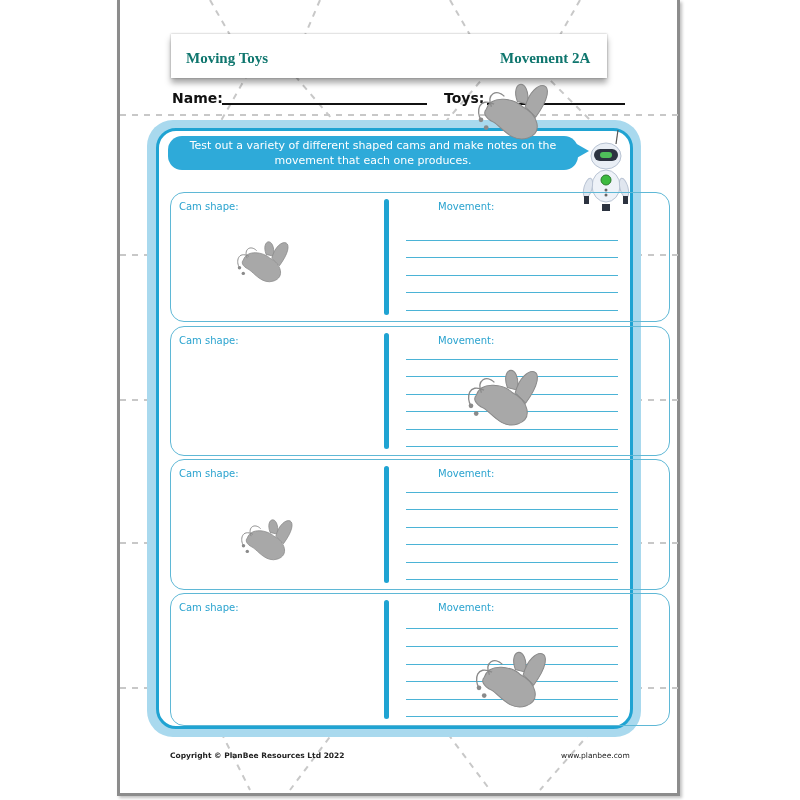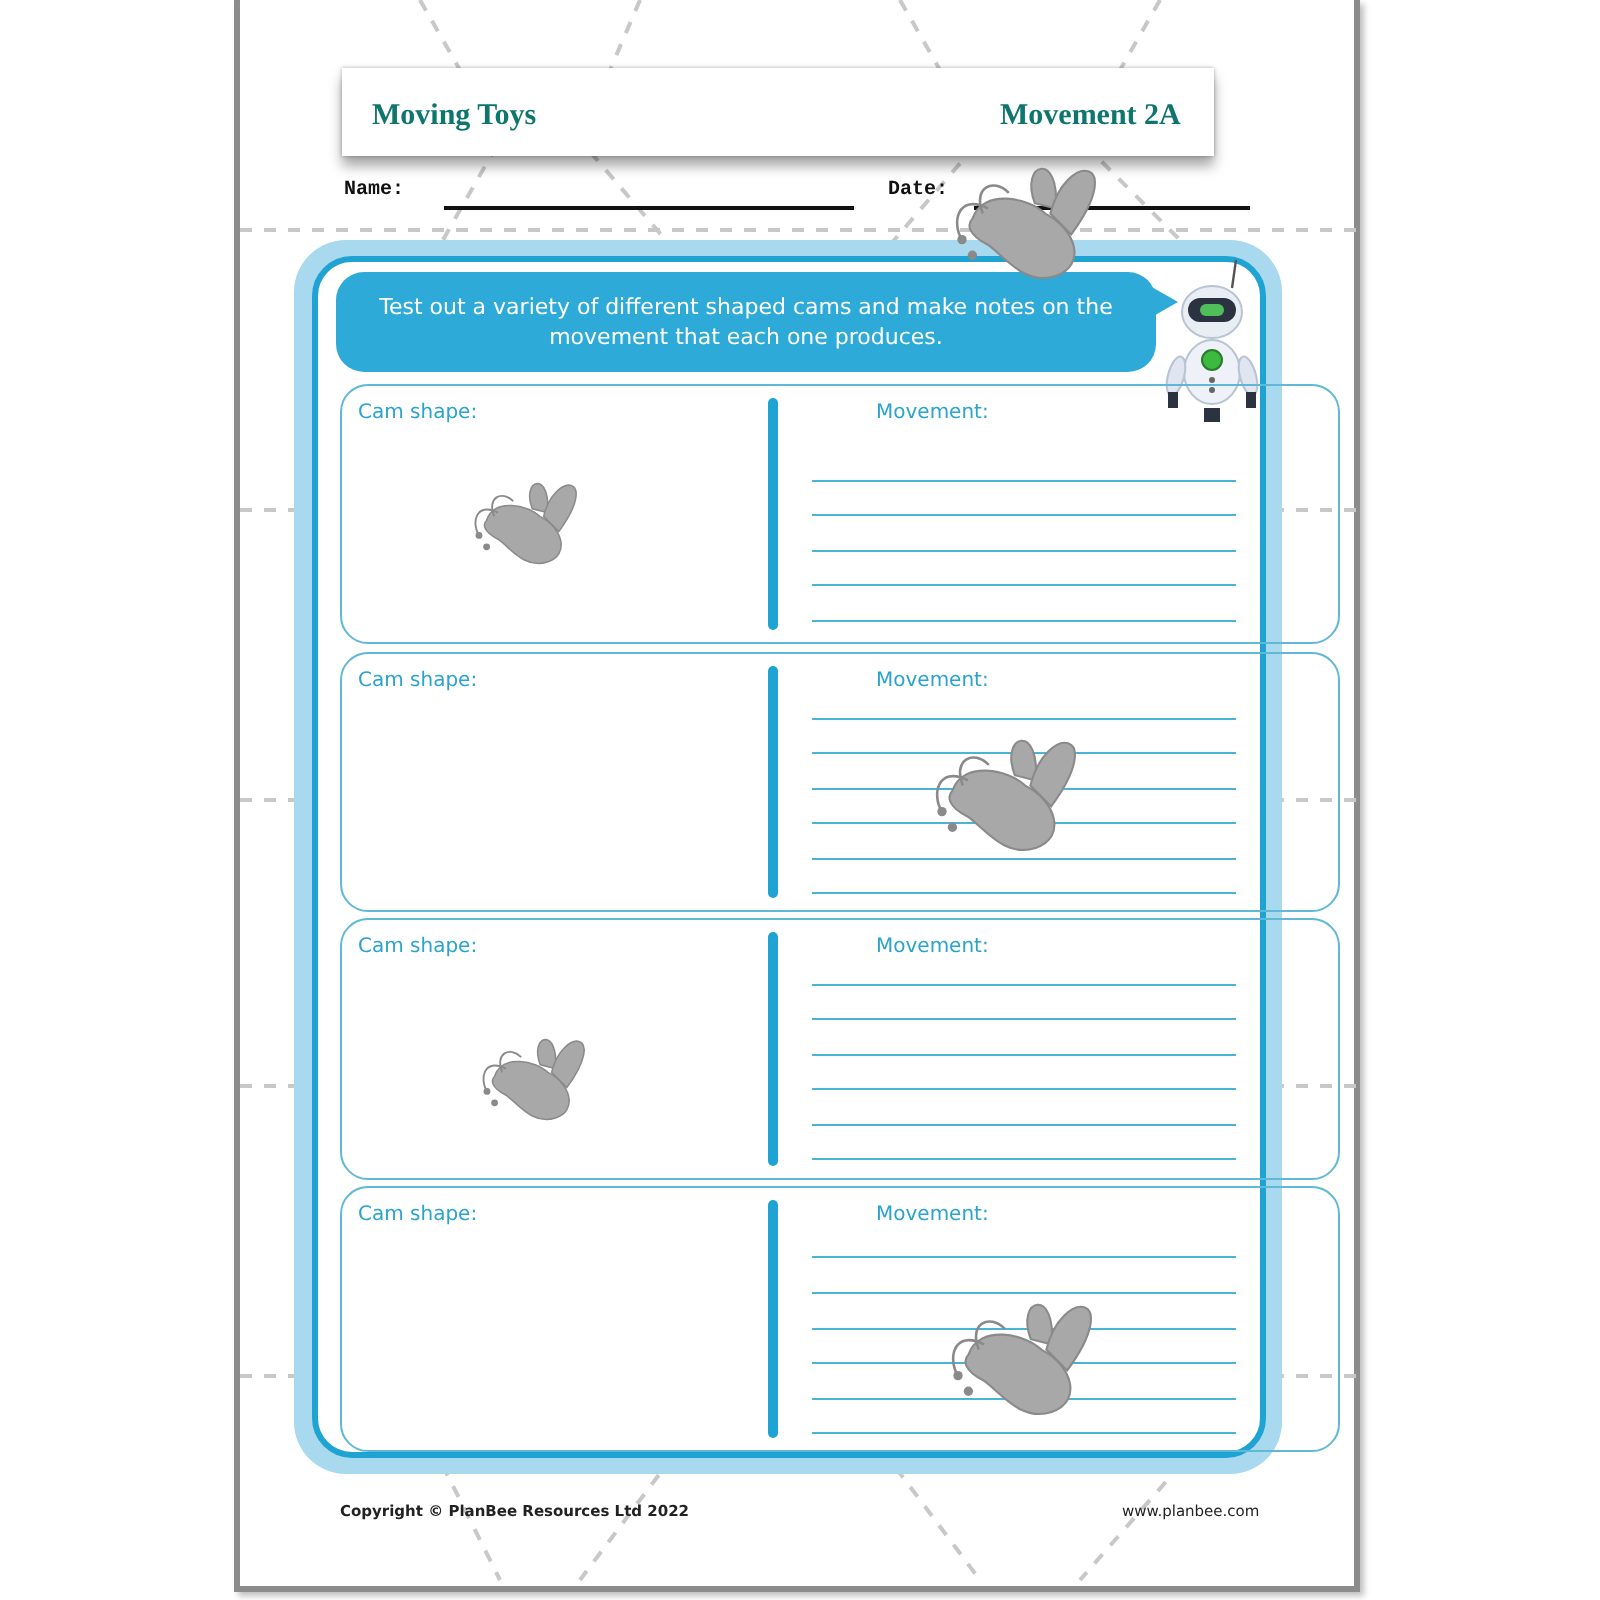--- a/index.html
+++ b/index.html
@@ -18,32 +18,32 @@
     .title-box {
       position:absolute; left:171px; top:34px; width:436px; height:44px;
       background:#fff; box-shadow: 0 5px 6px rgba(0,0,0,0.35), 0 0 2px rgba(0,0,0,0.3);
     }
     .title-left, .title-right {
       position:absolute; top:50px; font-weight:bold; font-size:15px; color:#0f766e;
       font-family: Liberation Serif, serif;
     }
     .title-left { left:186px; }
     .title-right { left:500px; }
-    .field-label { position:absolute; top:90px; font-weight:bold; font-size:10px; color:#111;font-family:Liberation Mono, monospace; }
+    .field-label { position:absolute; top:90px; font-weight:bold; font-size:14px; color:#111; }
     .field-line { position:absolute; top:103px; height:0; border-bottom:2px solid #111; }
     .frame-outer {
       position:absolute; left:147px; top:120px; width:494px; height:617px;
       background:#a9d9ee; border-radius:26px;
     }
     .frame-inner {
       position:absolute; left:156px; top:128px; width:477px; height:601px;
       background:#ffffff; border:3px solid #1fa3d2; border-radius:20px; box-sizing:border-box;
     }
     .banner {
-      position:absolute; left:168px; top:136px; width:410px; height:50px;
+      position:absolute; left:168px; top:136px; width:410px; height:34px;
       background:#2eaad9; border-radius:14px;
       color:#ffffff; font-size:11px; text-align:center; line-height:15px;
       display:flex; align-items:center; justify-content:center; padding:0 18px; box-sizing:border-box;
     }
     .banner-tail {
       position:absolute; left:575px; top:143px; width:0; height:0;
       border-top:8px solid transparent; border-bottom:8px solid transparent; border-left:14px solid #2eaad9;
     }
     .row {
       position:absolute; left:170px; width:500px; background:transparent;
@@ -80,21 +80,21 @@
     <polyline points="580,0 540,70 610,140 540,215 610,290 540,360 610,430 540,500 610,570 540,640 610,710 540,790"></polyline>
   </g>
 </svg>
 
 <div class="title-box"></div>
 <div class="title-left">Moving Toys</div>
 <div class="title-right">Movement 2A</div>
 
 <div class="field-label" style="left:172px;">Name:</div>
 <div class="field-line" style="left:222px; width:205px;"></div>
-<div class="field-label" style="left:444px;">Date:</div>
+<div class="field-label" style="left:444px;">Toys:</div>
 <div class="field-line" style="left:487px; width:138px;"></div>
 
 <div class="frame-outer"></div>
 <div class="frame-inner"></div>
 
 <div class="banner">
   <span>Test out a variety of different shaped cams and make notes on the movement that each one produces.</span>
 </div>
 <div class="banner-tail"></div>
 

